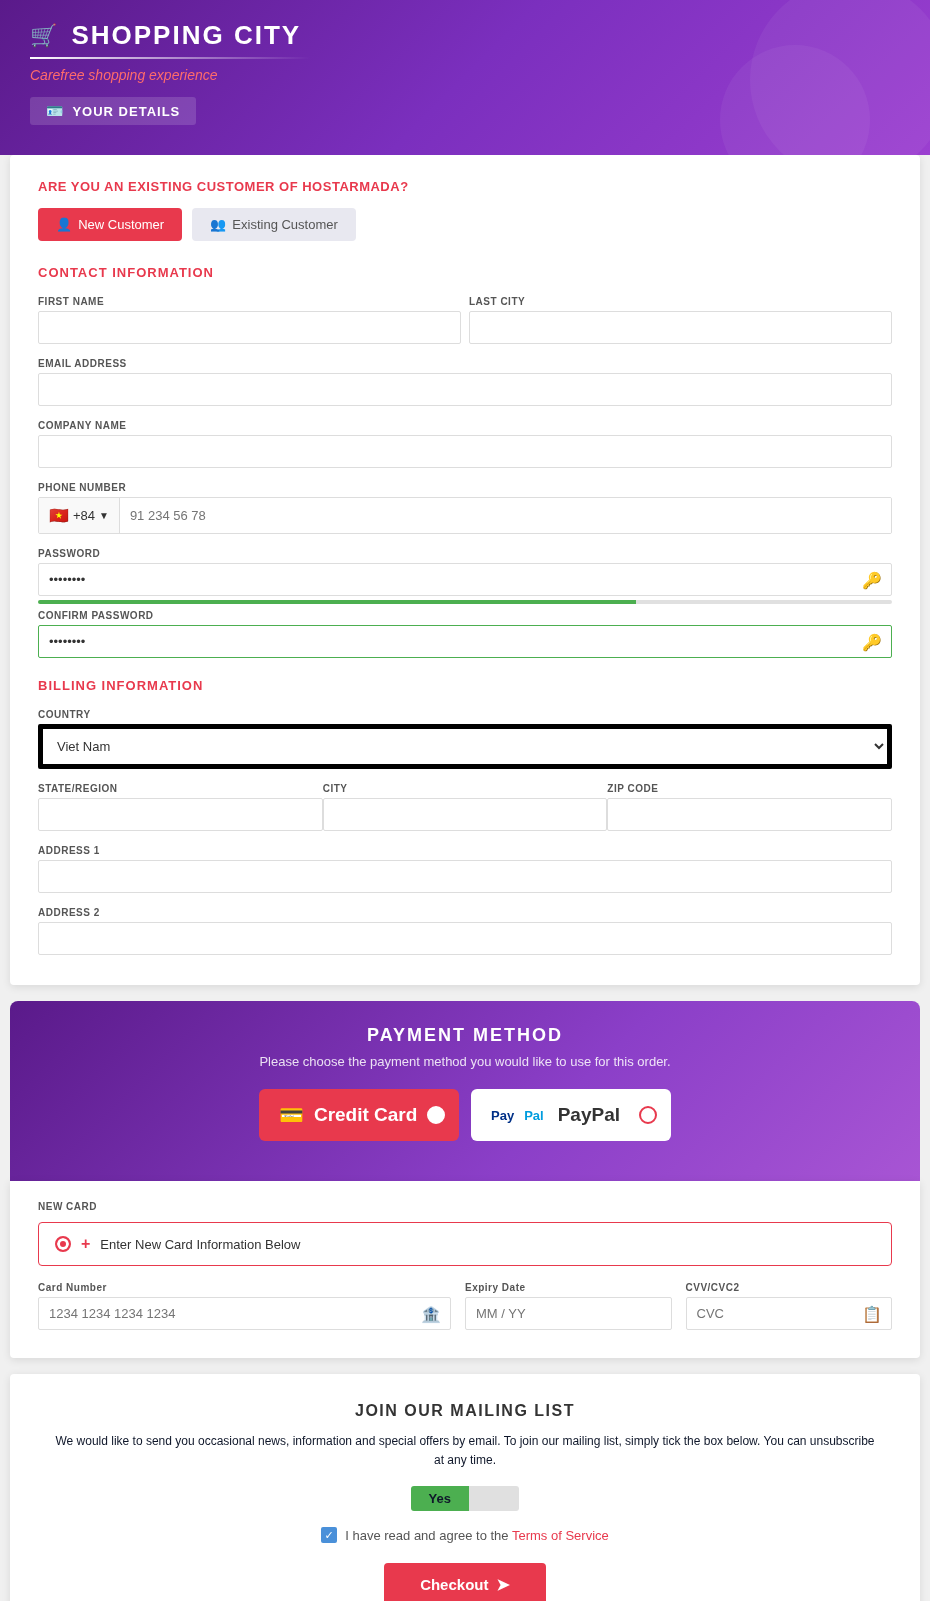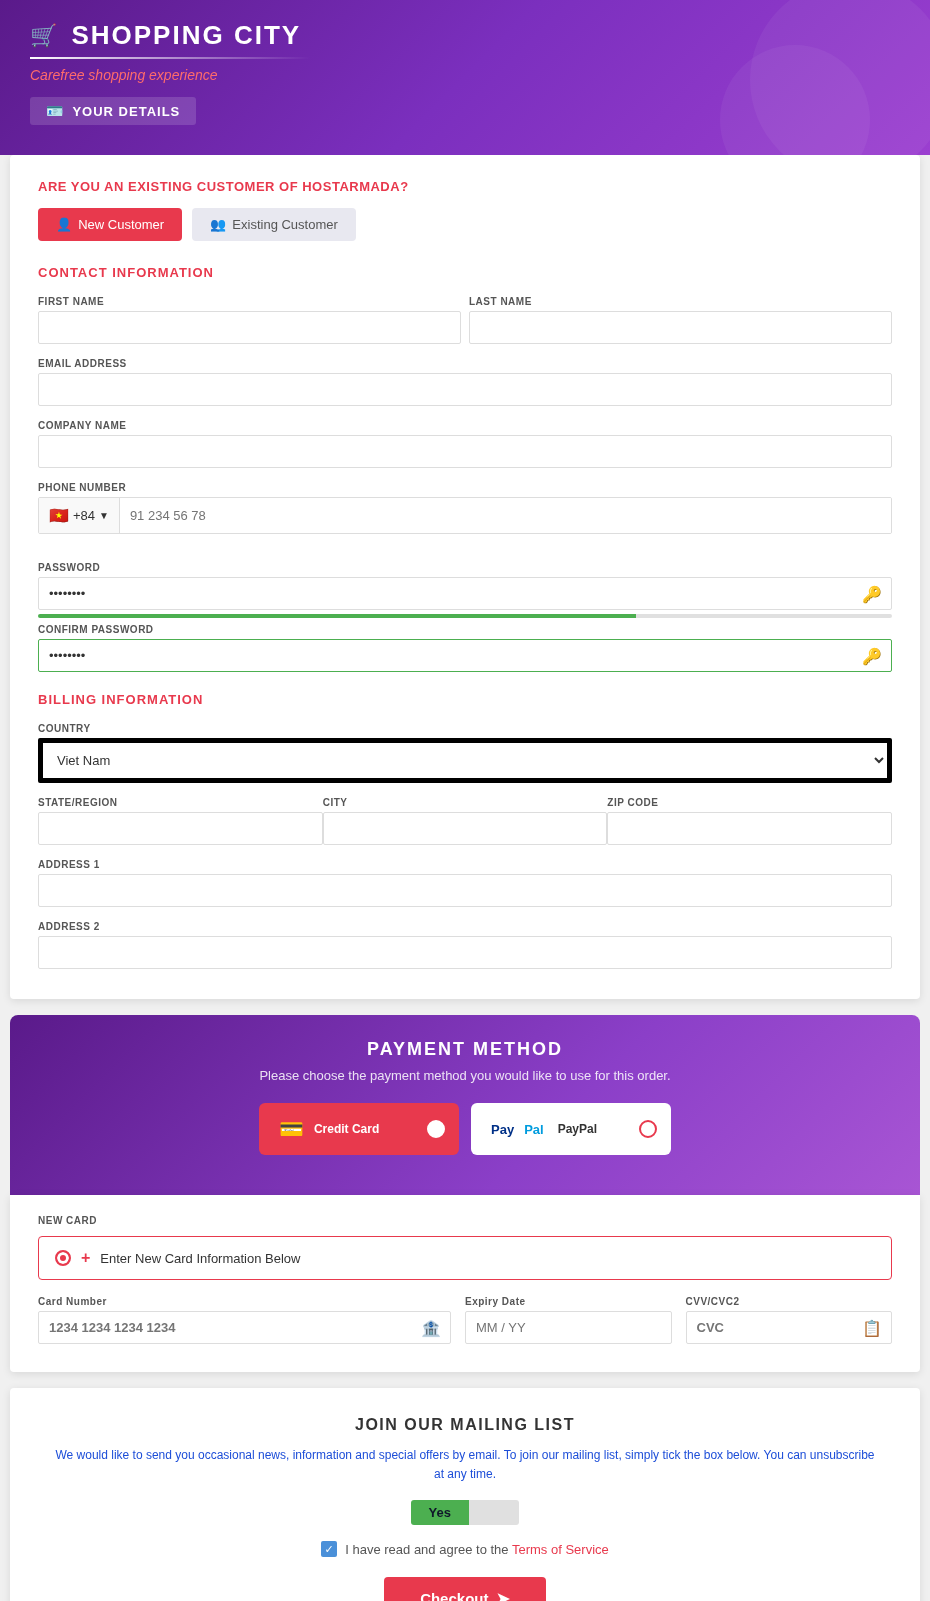--- a/index.html
+++ b/index.html
@@ -261,21 +261,21 @@
       width: 18px; height: 18px;
       border-radius: 50%;
       border: 2px solid #ccc;
       position: absolute;
       right: 14px;
       background: white;
     }
     .payment-option.active .radio-circle {
       border-color: white;
     }
-    .option-label { font-size: 12px; font-weight: bold; color: #333; }
+    .option-label { font-size: 19px; font-weight: bold; color: #333; }
 
     
     .new-card-section {
       background: white;
       margin: 0 10px;
       padding: 20px 28px 28px;
       border-radius: 0 0 4px 4px;
       box-shadow: 0 2px 8px rgba(0,0,0,0.1);
     }
     .new-card-label {
@@ -309,21 +309,21 @@
       display: flex;
       gap: 14px;
       align-items: flex-start;
     }
     .card-number-group { flex: 2; }
     .expiry-group { flex: 1; }
     .cvv-group { flex: 1; }
     .card-input-wrap {
       position: relative;
     }
-    .card-input-wrap .form-input { width: 100%; padding-right: 36px; font-weight: bold; }
+    .card-input-wrap .form-input { width: 100%; padding-right: 36px; }
     .card-icon {
       position: absolute;
       right: 10px;
       top: 50%;
       transform: translateY(-50%);
       font-size: 16px;
       color: #999;
     }
 
     
@@ -337,21 +337,21 @@
     }
     .mailing-title {
       font-size: 16px;
       font-weight: bold;
       letter-spacing: 1.5px;
       color: #333;
       margin-bottom: 12px;
     }
     .mailing-text {
       font-size: 12px;
-      color: #1d4ed8;
+      color: #0f172a;
       line-height: 1.6;
       margin-bottom: 16px;
     }
     .toggle-switch {
       display: inline-flex;
       align-items: center;
       gap: 0;
       margin-bottom: 16px;
     }
     .toggle-yes {
@@ -436,36 +436,36 @@
   </div>
 
   <div class="section-title">CONTACT INFORMATION</div>
 
   <div class="form-row">
     <div class="form-group">
       <label>FIRST NAME</label>
       <input class="form-input" type="text" style="">
     </div>
     <div class="form-group">
-      <label>LAST NAME</label>
+      <label>LAST CITY</label>
       <input class="form-input" type="text" style="">
     </div>
   </div>
 
   <div class="form-group" style="margin-bottom:14px;">
     <label>EMAIL ADDRESS</label>
     <input class="form-input" type="email" style="">
   </div>
 
   <div class="form-group" style="margin-bottom:14px;">
     <label>COMPANY NAME</label>
     <input class="form-input" type="text" style="">
   </div>
 
-  <div class="form-group" style="margin-bottom:28px;">
+  <div class="form-group" style="margin-bottom:14px;">
     <label>PHONE NUMBER</label>
     <div class="phone-row">
       <div class="phone-flag">
         <span class="flag">🇻🇳</span>
         <span>+84</span>
         <span style="font-size:10px;">▼</span>
       </div>
       <input class="phone-input" type="text" placeholder="91 234 56 78" style="">
     </div>
   </div>

